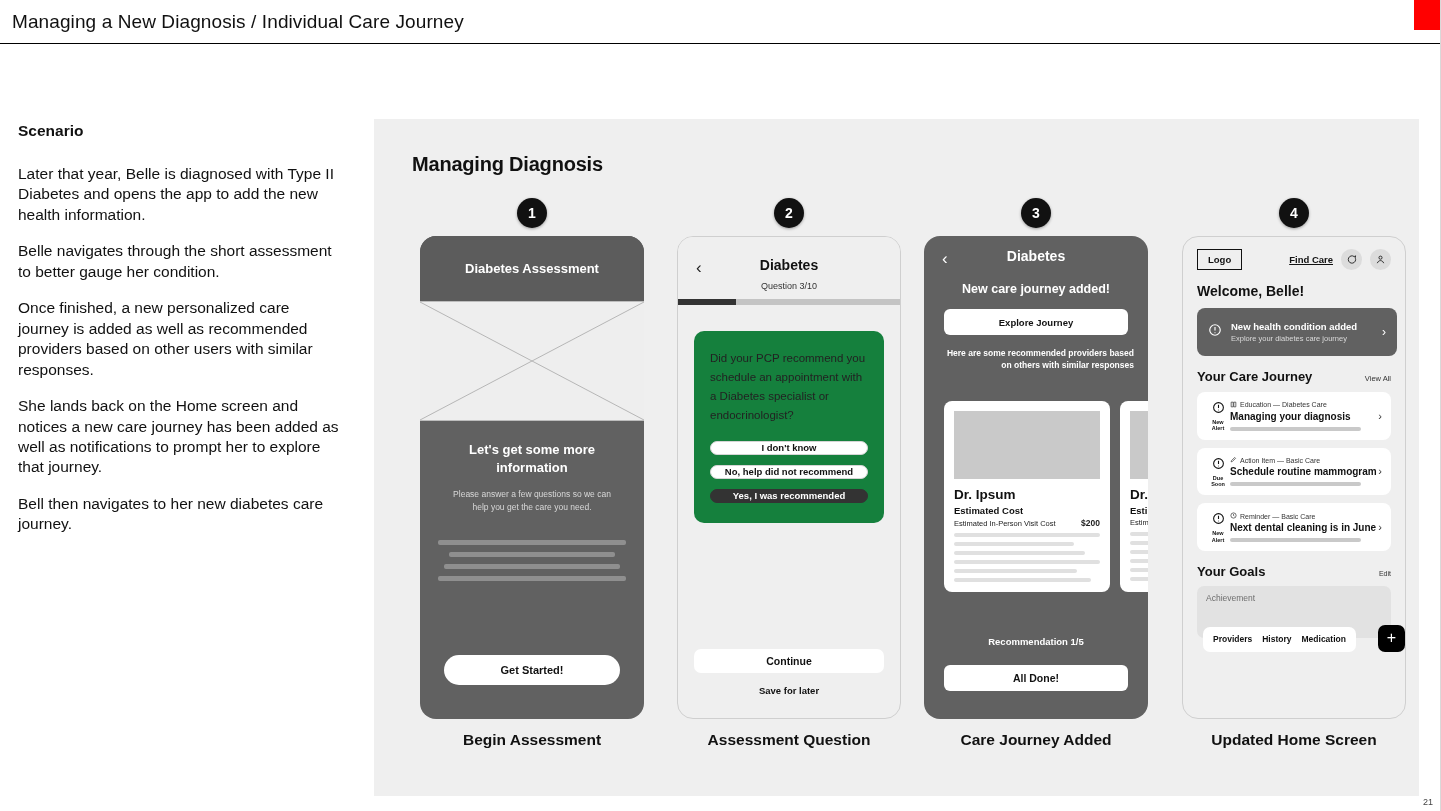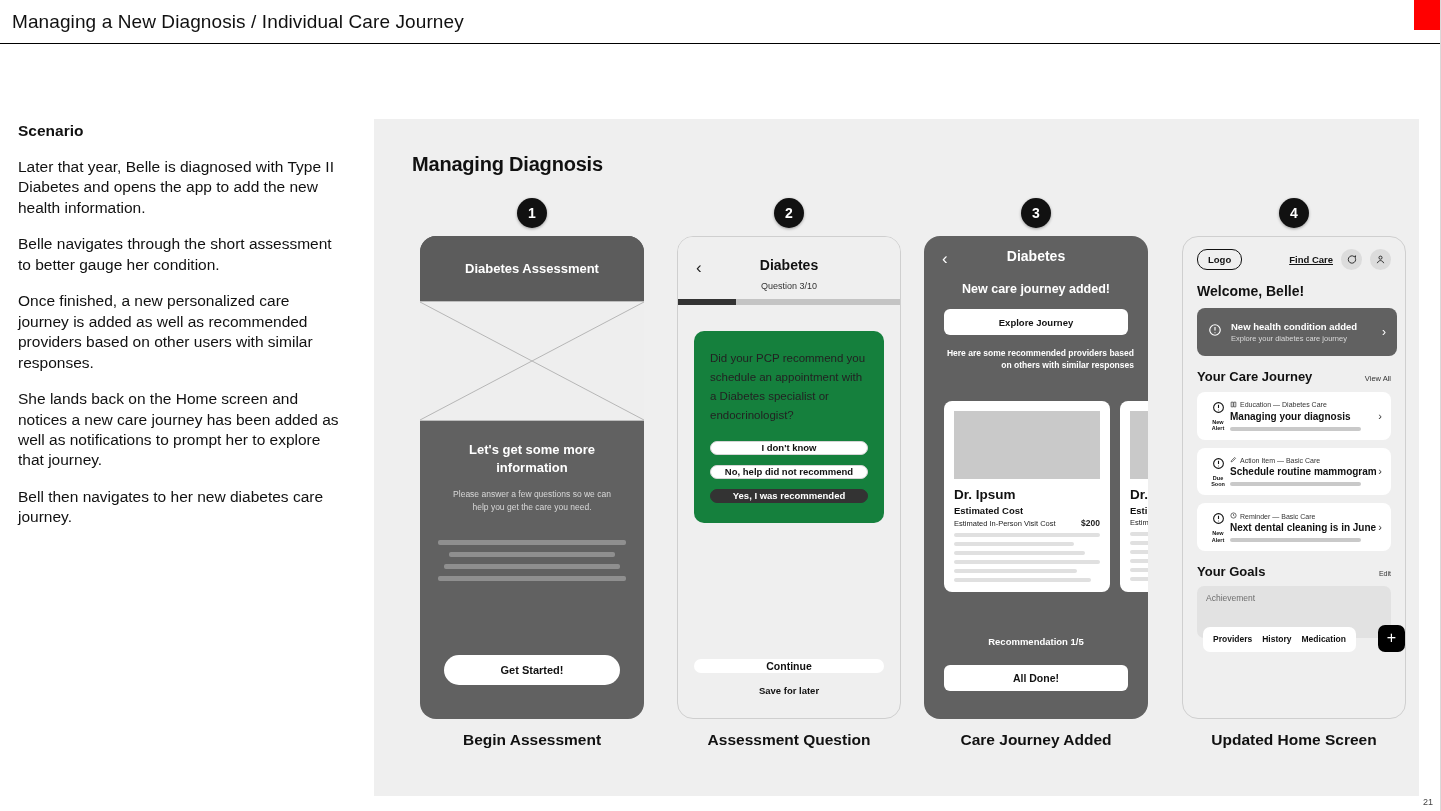--- a/index.html
+++ b/index.html
@@ -26,21 +26,21 @@
   .page-num {
     position:absolute; right:8px; bottom:4px;
     font-size:9px; color:#444;
   }
   .right-rule {
     position:absolute; right:0; top:0; width:1px; height:811px; background:#d9d9d9;
   }
 
   
   .scenario { position:absolute; left:18px; top:122px; width:325px; }
-  .scenario h2 { font-size:15.5px; font-weight:bold; color:#111; margin-bottom:17px; }
+  .scenario h2 { font-size:15.5px; font-weight:bold; color:#111; margin-bottom:24px; }
   .scenario p { font-size:15.5px; line-height:1.32; color:#111; margin-bottom:16px; }
 
   
   .panel {
     position:absolute; left:374px; top:119px; width:1045px; height:677px;
     background:#efefef;
   }
   .panel-title {
     position:absolute; left:38px; top:34px;
     font-size:20px; font-weight:bold; color:#111; letter-spacing:-0.2px;
@@ -109,21 +109,21 @@
     margin:26px 16px 0; background:#15803d; border-radius:10px; padding:18px 16px 20px;
   }
   .s2-qtext { font-size:11.5px; color:#222; line-height:1.65; margin-bottom:16px; }
   .s2-opt {
     height:14px; border:1px solid #d5d5d5; border-radius:7px; background:#fff;
     display:flex; align-items:center; justify-content:center;
     font-size:9.5px; font-weight:bold; color:#111; margin-bottom:10px;
   }
   .s2-opt.sel { background:#333; color:#fff; border-color:#333; margin-bottom:0; }
   .s2-cont {
-    position:absolute; left:16px; right:16px; bottom:45px; height:14px; background:#fff;
+    position:absolute; left:16px; right:16px; bottom:45px; height:24px; background:#fff;
     border-radius:7px; display:flex; align-items:center; justify-content:center;
     font-size:10.5px; font-weight:bold; color:#111;
   }
   .s2-save {
     position:absolute; left:0; right:0; bottom:22px; text-align:center;
     font-size:9.5px; font-weight:bold; color:#111;
   }
 
   
   .s3-head { position:relative; height:44px; }
@@ -148,21 +148,21 @@
   .s3-done {
     position:absolute; left:20px; right:20px; bottom:28px; height:26px; background:#fff;
     border-radius:6px; display:flex; align-items:center; justify-content:center;
     font-size:10.5px; font-weight:bold; color:#111;
   }
 
   
   .s4 { padding:12px 14px 0; position:relative; height:100%; }
   .s4-head { display:flex; align-items:center; gap:8px; }
   .s4-logo {
-    border:1.5px solid #111; border-radius:10px; padding:4px 10px;
+    border:1.5px solid #111; border-radius:0; padding:4px 10px;
     font-size:9.5px; font-weight:bold; color:#111;
   }
   .s4-find { margin-left:auto; font-size:9.5px; font-weight:bold; color:#111; text-decoration:underline; }
   .s4-ico { width:21px; height:21px; border-radius:50%; background:#dcdcdc; display:flex; align-items:center; justify-content:center; }
   .s4-welcome { font-size:14px; font-weight:bold; color:#111; margin-top:13px; }
   .s4-banner-wrap { position:relative; margin-top:9px; height:48px; }
   .s4-banner {
     position:absolute; left:0; width:200px; height:48px; background:#616161;
     border-radius:8px; display:flex; align-items:center; padding:0 11px; gap:9px;
   }

